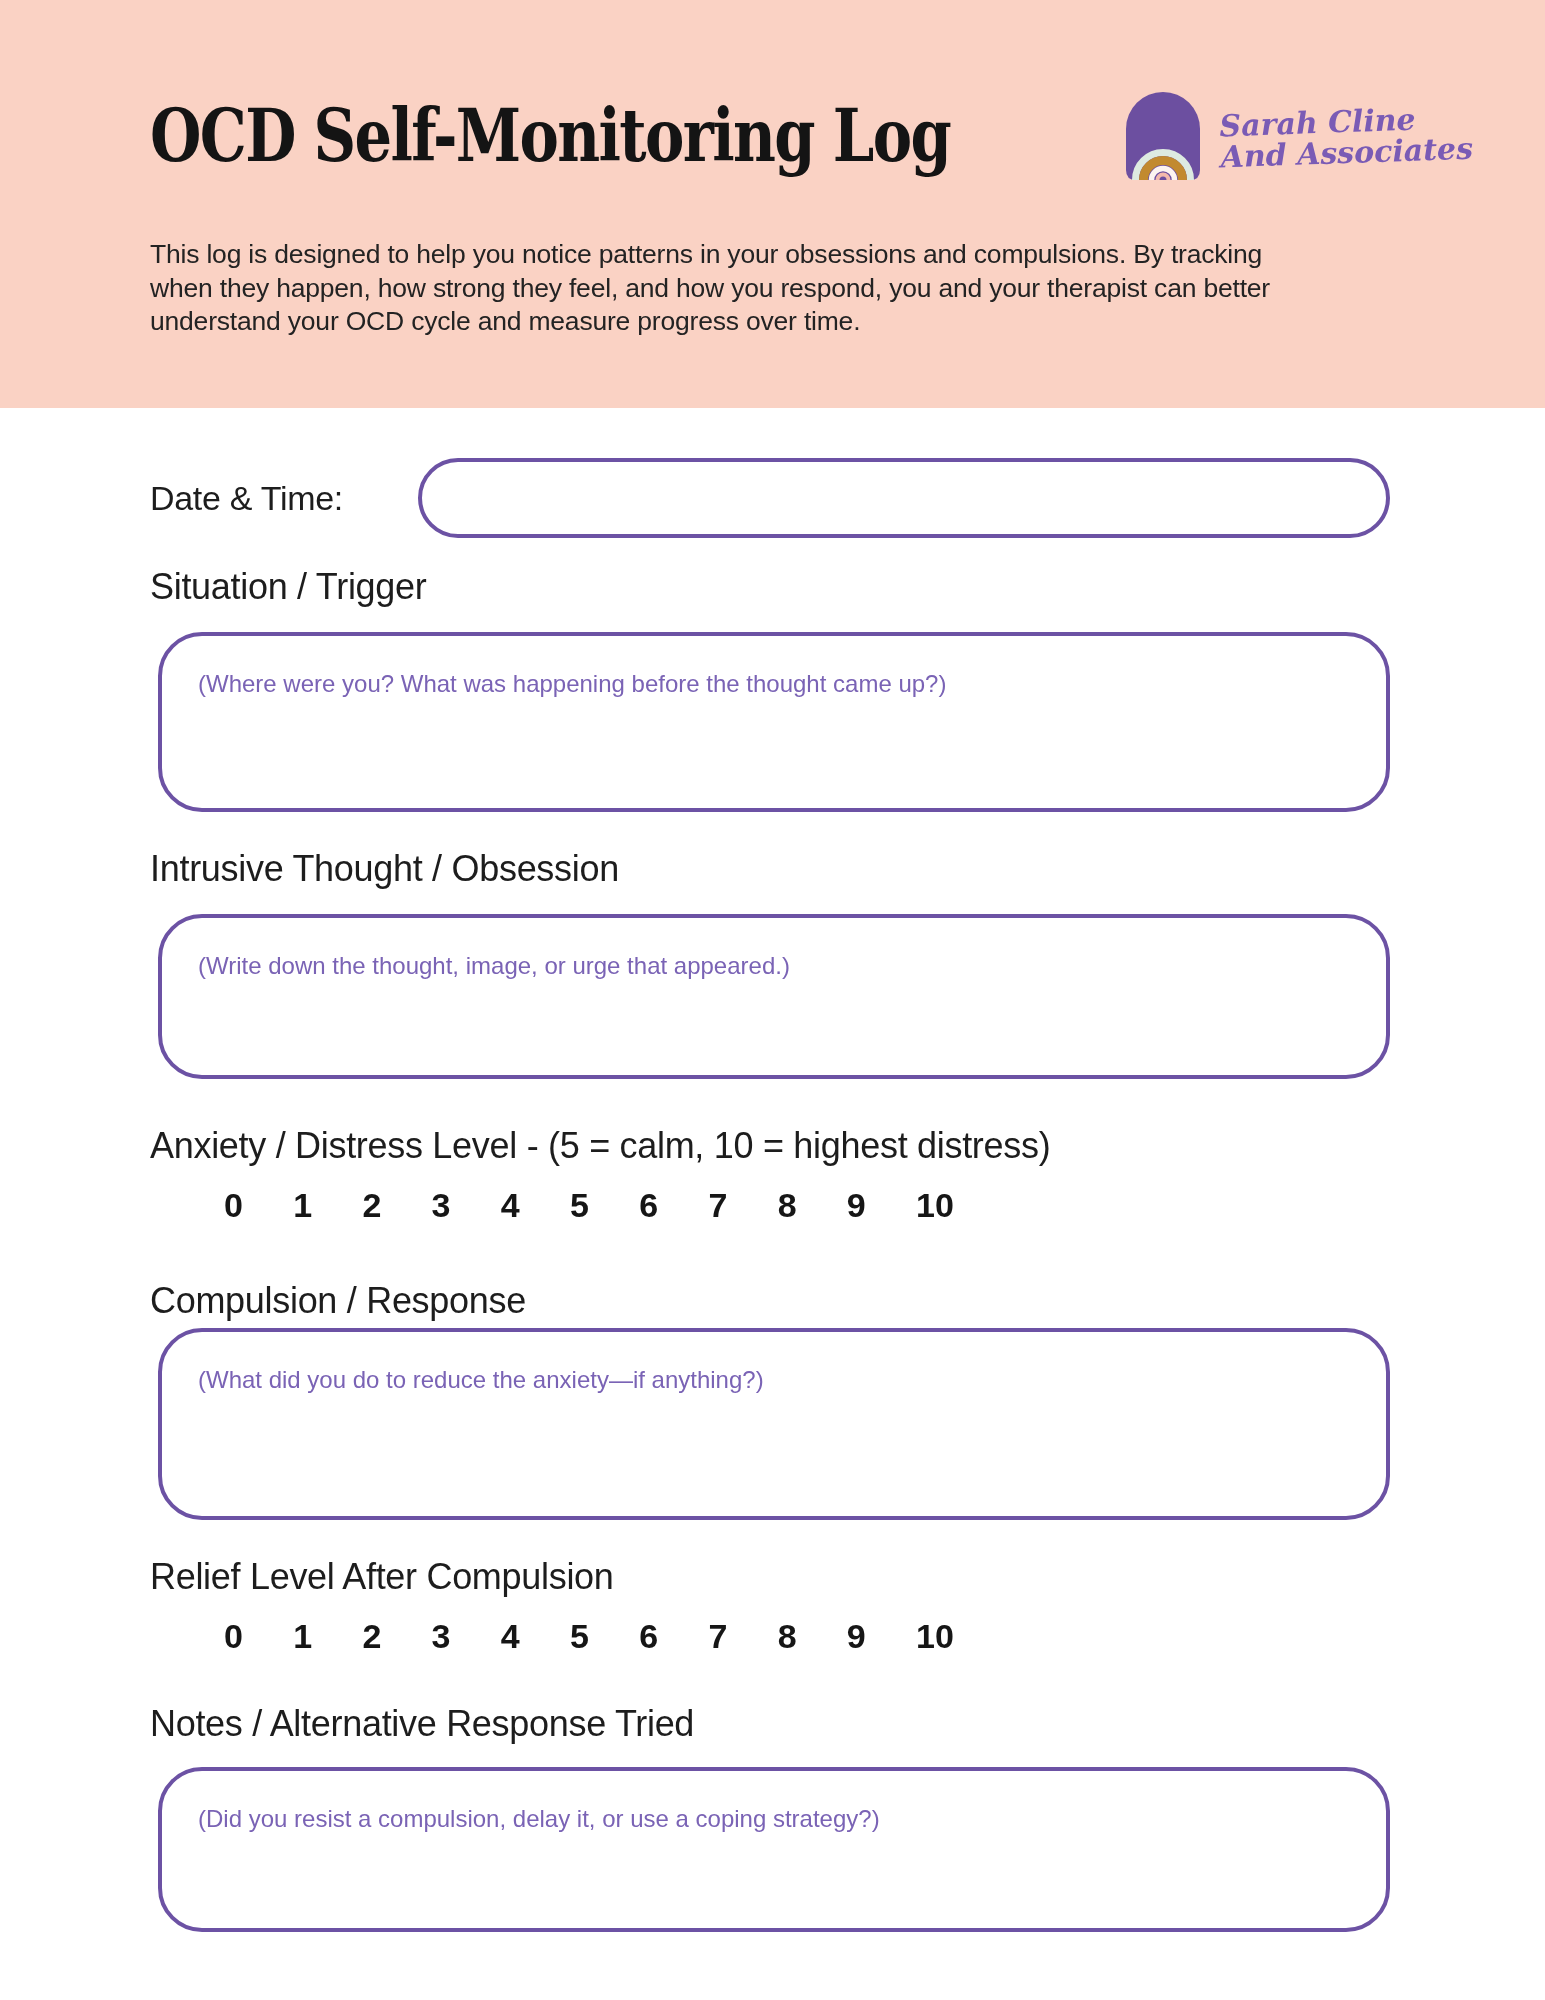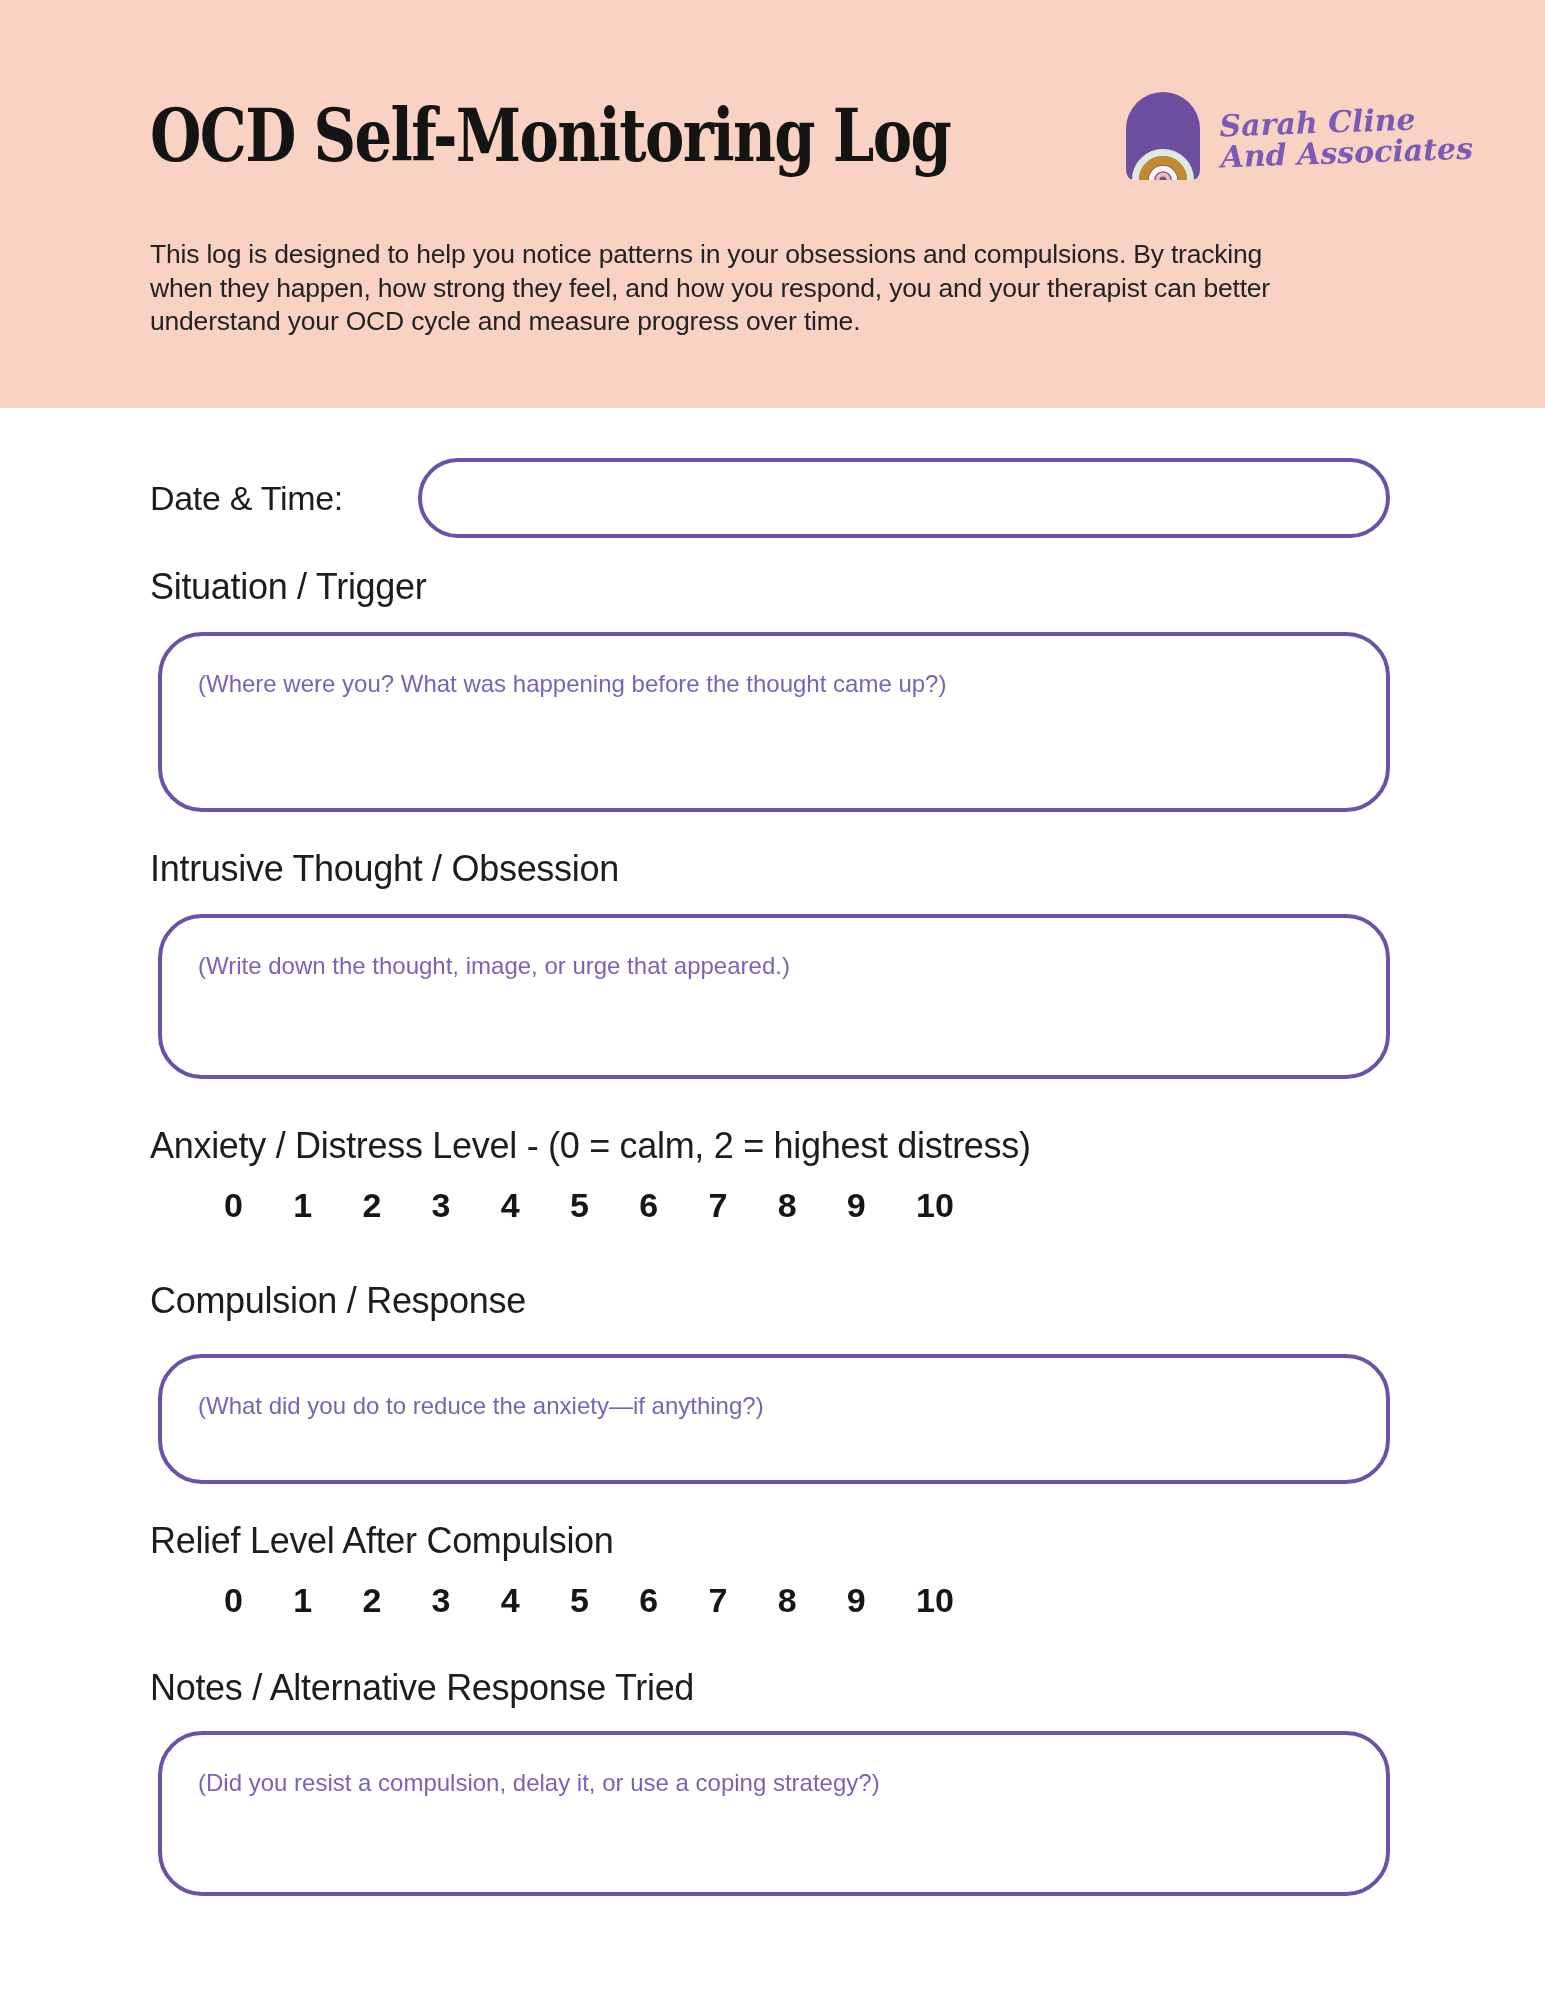--- a/index.html
+++ b/index.html
@@ -111,21 +111,21 @@
     line-height:1.3;
     color:#333333;
     font-family:"Liberation Sans", sans-serif;
     resize:none;
     outline:none;
     overflow:hidden;
   }
   .box::placeholder { color:#7A63B5; opacity:1; }
   .box-1 { margin-top:24px; height:180px; }
   .box-2 { margin-top:24px; height:165px; }
-  .box-3 { margin-top:32px; height:130px; }
+  .box-3 { margin-top:6px; height:192px; }
   .box-4 { margin-top:22px; height:165px; }
   .scale-row {
     display:flex;
     justify-content:space-between;
     width:730px;
     margin-left:74px;
     margin-top:18px;
     font-size:34px;
     line-height:40px;
     font-weight:700;
@@ -166,21 +166,21 @@
       <div class="date-label">Date &amp; Time:</div>
       <input class="date-input" type="text" value="" style="">
     </div>
 
     <div class="section-label mt-sec1">Situation / Trigger</div>
     <textarea class="box box-1" placeholder="(Where were you? What was happening before the thought came up?)" style=""></textarea>
 
     <div class="section-label mt-sec2">Intrusive Thought / Obsession</div>
     <textarea class="box box-2" placeholder="(Write down the thought, image, or urge that appeared.)" style=""></textarea>
 
-    <div class="section-label mt-sec3">Anxiety / Distress Level - (0 = calm, 2 = highest distress)</div>
+    <div class="section-label mt-sec3">Anxiety / Distress Level - (5 = calm, 10 = highest distress)</div>
     <div class="scale-row">
         <span class="scale-option">0</span>
         <span class="scale-option">1</span>
         <span class="scale-option">2</span>
         <span class="scale-option">3</span>
         <span class="scale-option">4</span>
         <span class="scale-option">5</span>
         <span class="scale-option">6</span>
         <span class="scale-option">7</span>
         <span class="scale-option">8</span>

